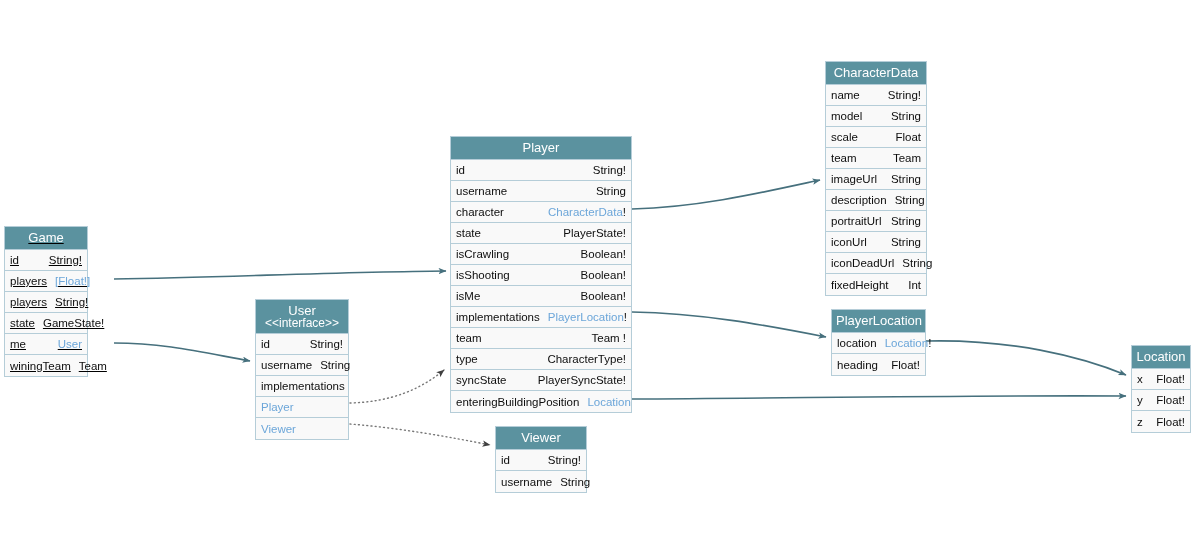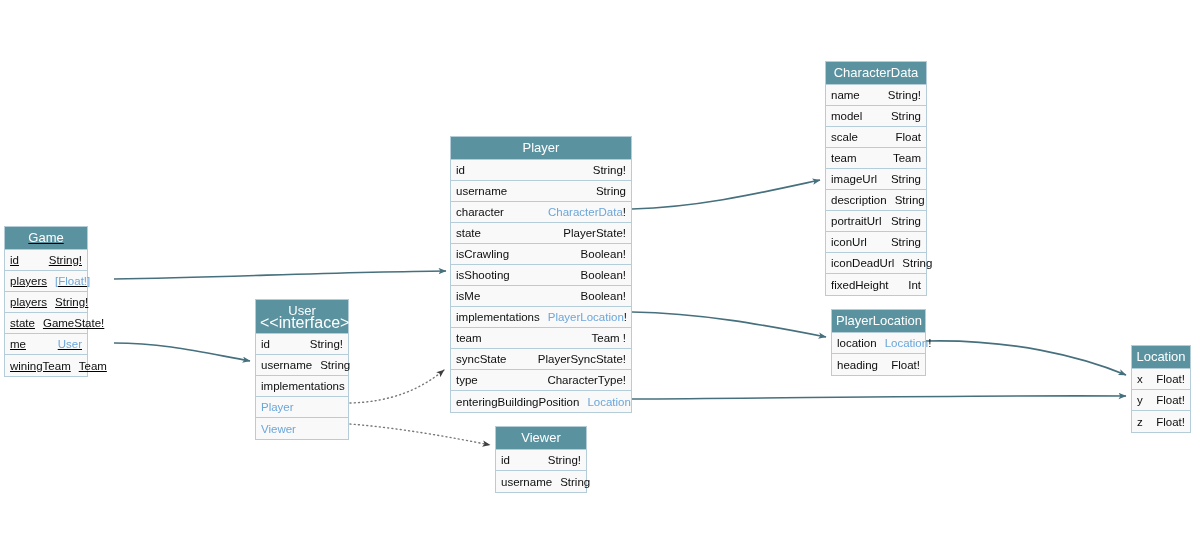--- a/index.html
+++ b/index.html
@@ -35,21 +35,21 @@
     text-align: center;
     font-size: 13px;
     line-height: 15px;
     padding: 3px 4px 4px 4px;
     box-sizing: border-box;
     border-bottom: 1px solid #b5cdd8;
     white-space: nowrap;
   }
   .entity-header .iface {
     display: block;
-    font-size: 16px;
+    font-size: 12px;
     line-height: 12px;
     margin-top: -1px;
   }
   .row {
     position: relative;
     display: flex;
     align-items: center;
     justify-content: space-between;
     box-sizing: border-box;
     height: 21px;
@@ -199,28 +199,28 @@
         </div>
         <div class="row">
           <span class="fname">implementations</span>
           <span class="ftype"><span class="link">PlayerLocation</span><span class="bang">!</span></span>
         </div>
         <div class="row">
           <span class="fname">team</span>
           <span class="ftype">Team !</span>
         </div>
         <div class="row">
+          <span class="fname">type</span>
+          <span class="ftype">CharacterType!</span>
+        </div>
+        <div class="row">
           <span class="fname">syncState</span>
           <span class="ftype">PlayerSyncState!</span>
         </div>
         <div class="row">
-          <span class="fname">type</span>
-          <span class="ftype">CharacterType!</span>
-        </div>
-        <div class="row">
           <span class="fname">enteringBuildingPosition</span>
           <span class="ftype"><span class="link">Location</span></span>
         </div>
       </div>
       <div class="entity" style="left: 495px; top: 426px; width: 92px;">
         <div class="entity-header"><span>Viewer</span></div>
         <div class="row">
           <span class="fname">id</span>
           <span class="ftype">String!</span>
         </div>

